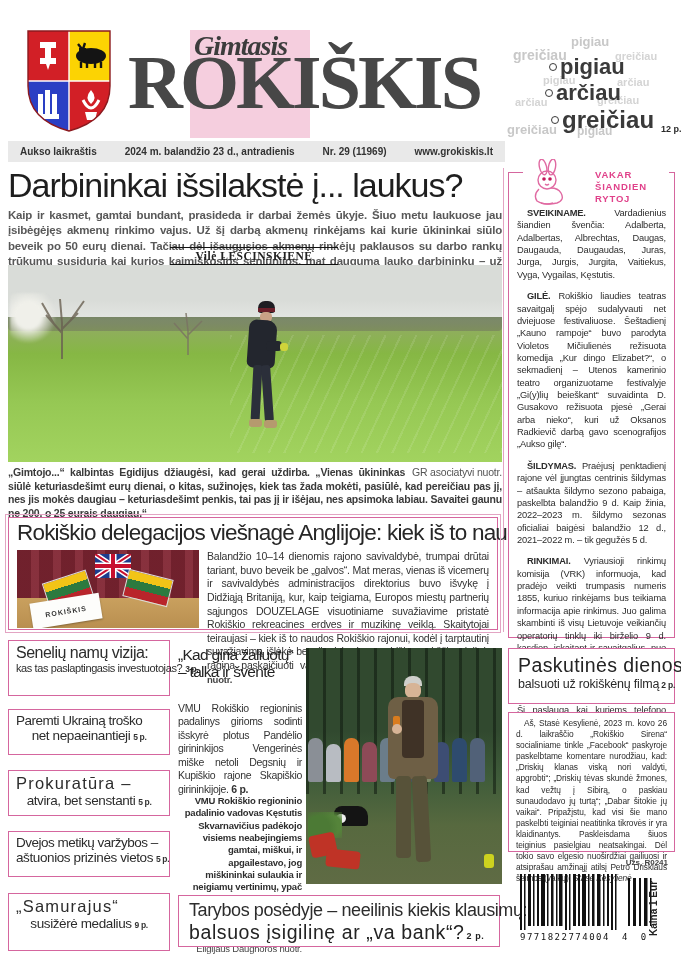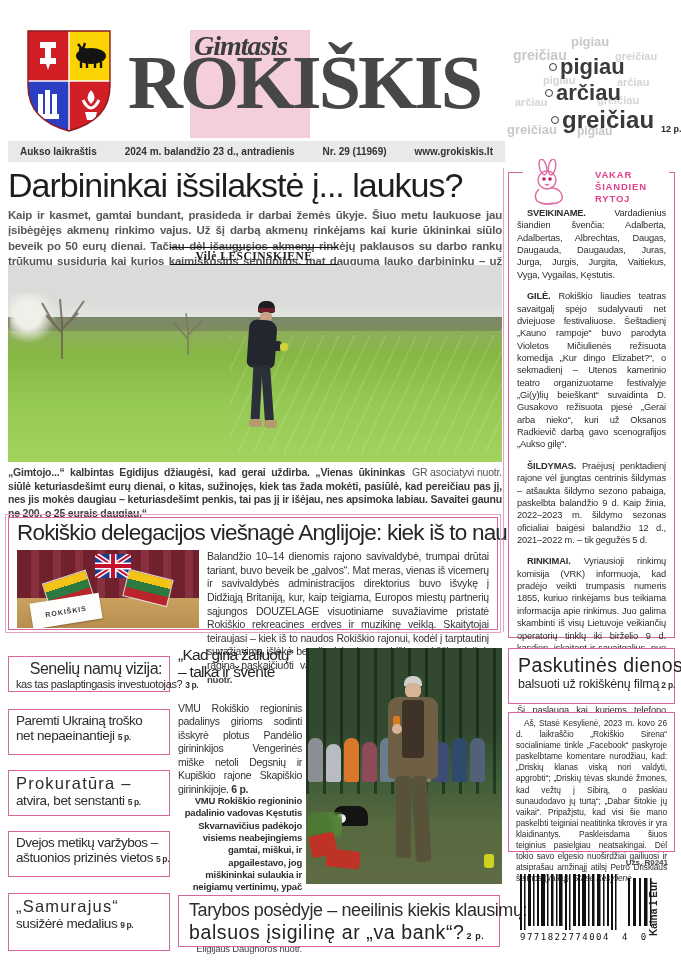--- a/index.html
+++ b/index.html
@@ -70,29 +70,29 @@
   .ukflag{position:absolute;left:78px;top:4px;width:36px;height:24px;}
   .ltflag{position:absolute;width:44px;height:26px;background:linear-gradient(#f2c417 0 33%,#2c7a3f 33% 66%,#b9252b 66%);border:1px solid #ddd;}
   .lt1{left:28px;top:26px;transform:rotate(-18deg);}
   .lt2{left:108px;top:24px;transform:rotate(14deg);}
   .rokcard{position:absolute;left:14px;top:48px;width:70px;height:26px;background:#fdfdfb;transform:rotate(-9deg);box-shadow:0 1px 2px rgba(0,0,0,.3);display:flex;align-items:center;justify-content:center;font-size:7px;font-weight:bold;letter-spacing:1px;color:#333;}
   .s2text{font-size:10.5px;color:#333;line-height:1.3;text-align:justify;letter-spacing:-0.2px;}
   .s2credit{font-weight:bold;font-size:9.5px;color:#444;margin-left:10px;}
 
   
   .teaser{position:absolute;left:8px;width:162px;border:1.5px solid #d5669e;box-sizing:border-box;padding:3px 7px;background:#fff;}
-  .t0{top:656px;height:36px;text-align:right;}
+  .t0{top:640px;height:56px;}
   .t1{top:709px;height:46px;}
   .t2{top:770px;height:46px;}
   .t3{top:831px;height:46px;}
   .t4{top:893px;height:58px;}
   .t-title{font-size:16px;color:#2c2c2c;letter-spacing:-0.5px;white-space:nowrap;}
   .t-title.sp{letter-spacing:1.2px;font-size:16.5px;}
   .t-sub{font-size:11px;color:#2c2c2c;letter-spacing:-0.4px;white-space:nowrap;}
-  .t-sub.lg{font-size:13.5px;}
+  .t-sub.lg{font-size:13.5px;text-align:center;}
   .t-page{font-size:8.5px;font-weight:bold;color:#333;margin-left:3px;}
   .t1 .t-title,.t3 .t-title{font-size:13.5px;}
 
   
   .fhead{position:absolute;left:178px;top:646px;width:126px;font-size:15.5px;color:#232323;letter-spacing:-0.7px;line-height:1.12;font-weight:400;}
   .fbody{position:absolute;left:178px;top:702px;width:124px;font-size:10.5px;color:#333;line-height:1.28;text-align:justify;letter-spacing:-0.3px;}
   .fcaption{position:absolute;left:178px;top:795px;width:124px;font-size:9.5px;font-weight:bold;color:#2e2e2e;line-height:1.3;text-align:right;letter-spacing:-0.2px;}
   .fcredit{font-weight:normal;color:#444;}
 
   .photo2{position:absolute;left:306px;top:648px;width:196px;height:236px;overflow:hidden;background:linear-gradient(#31492f 0 35%,#3f5c3a 55%,#57693f 75%,#5f6b44 100%);}

